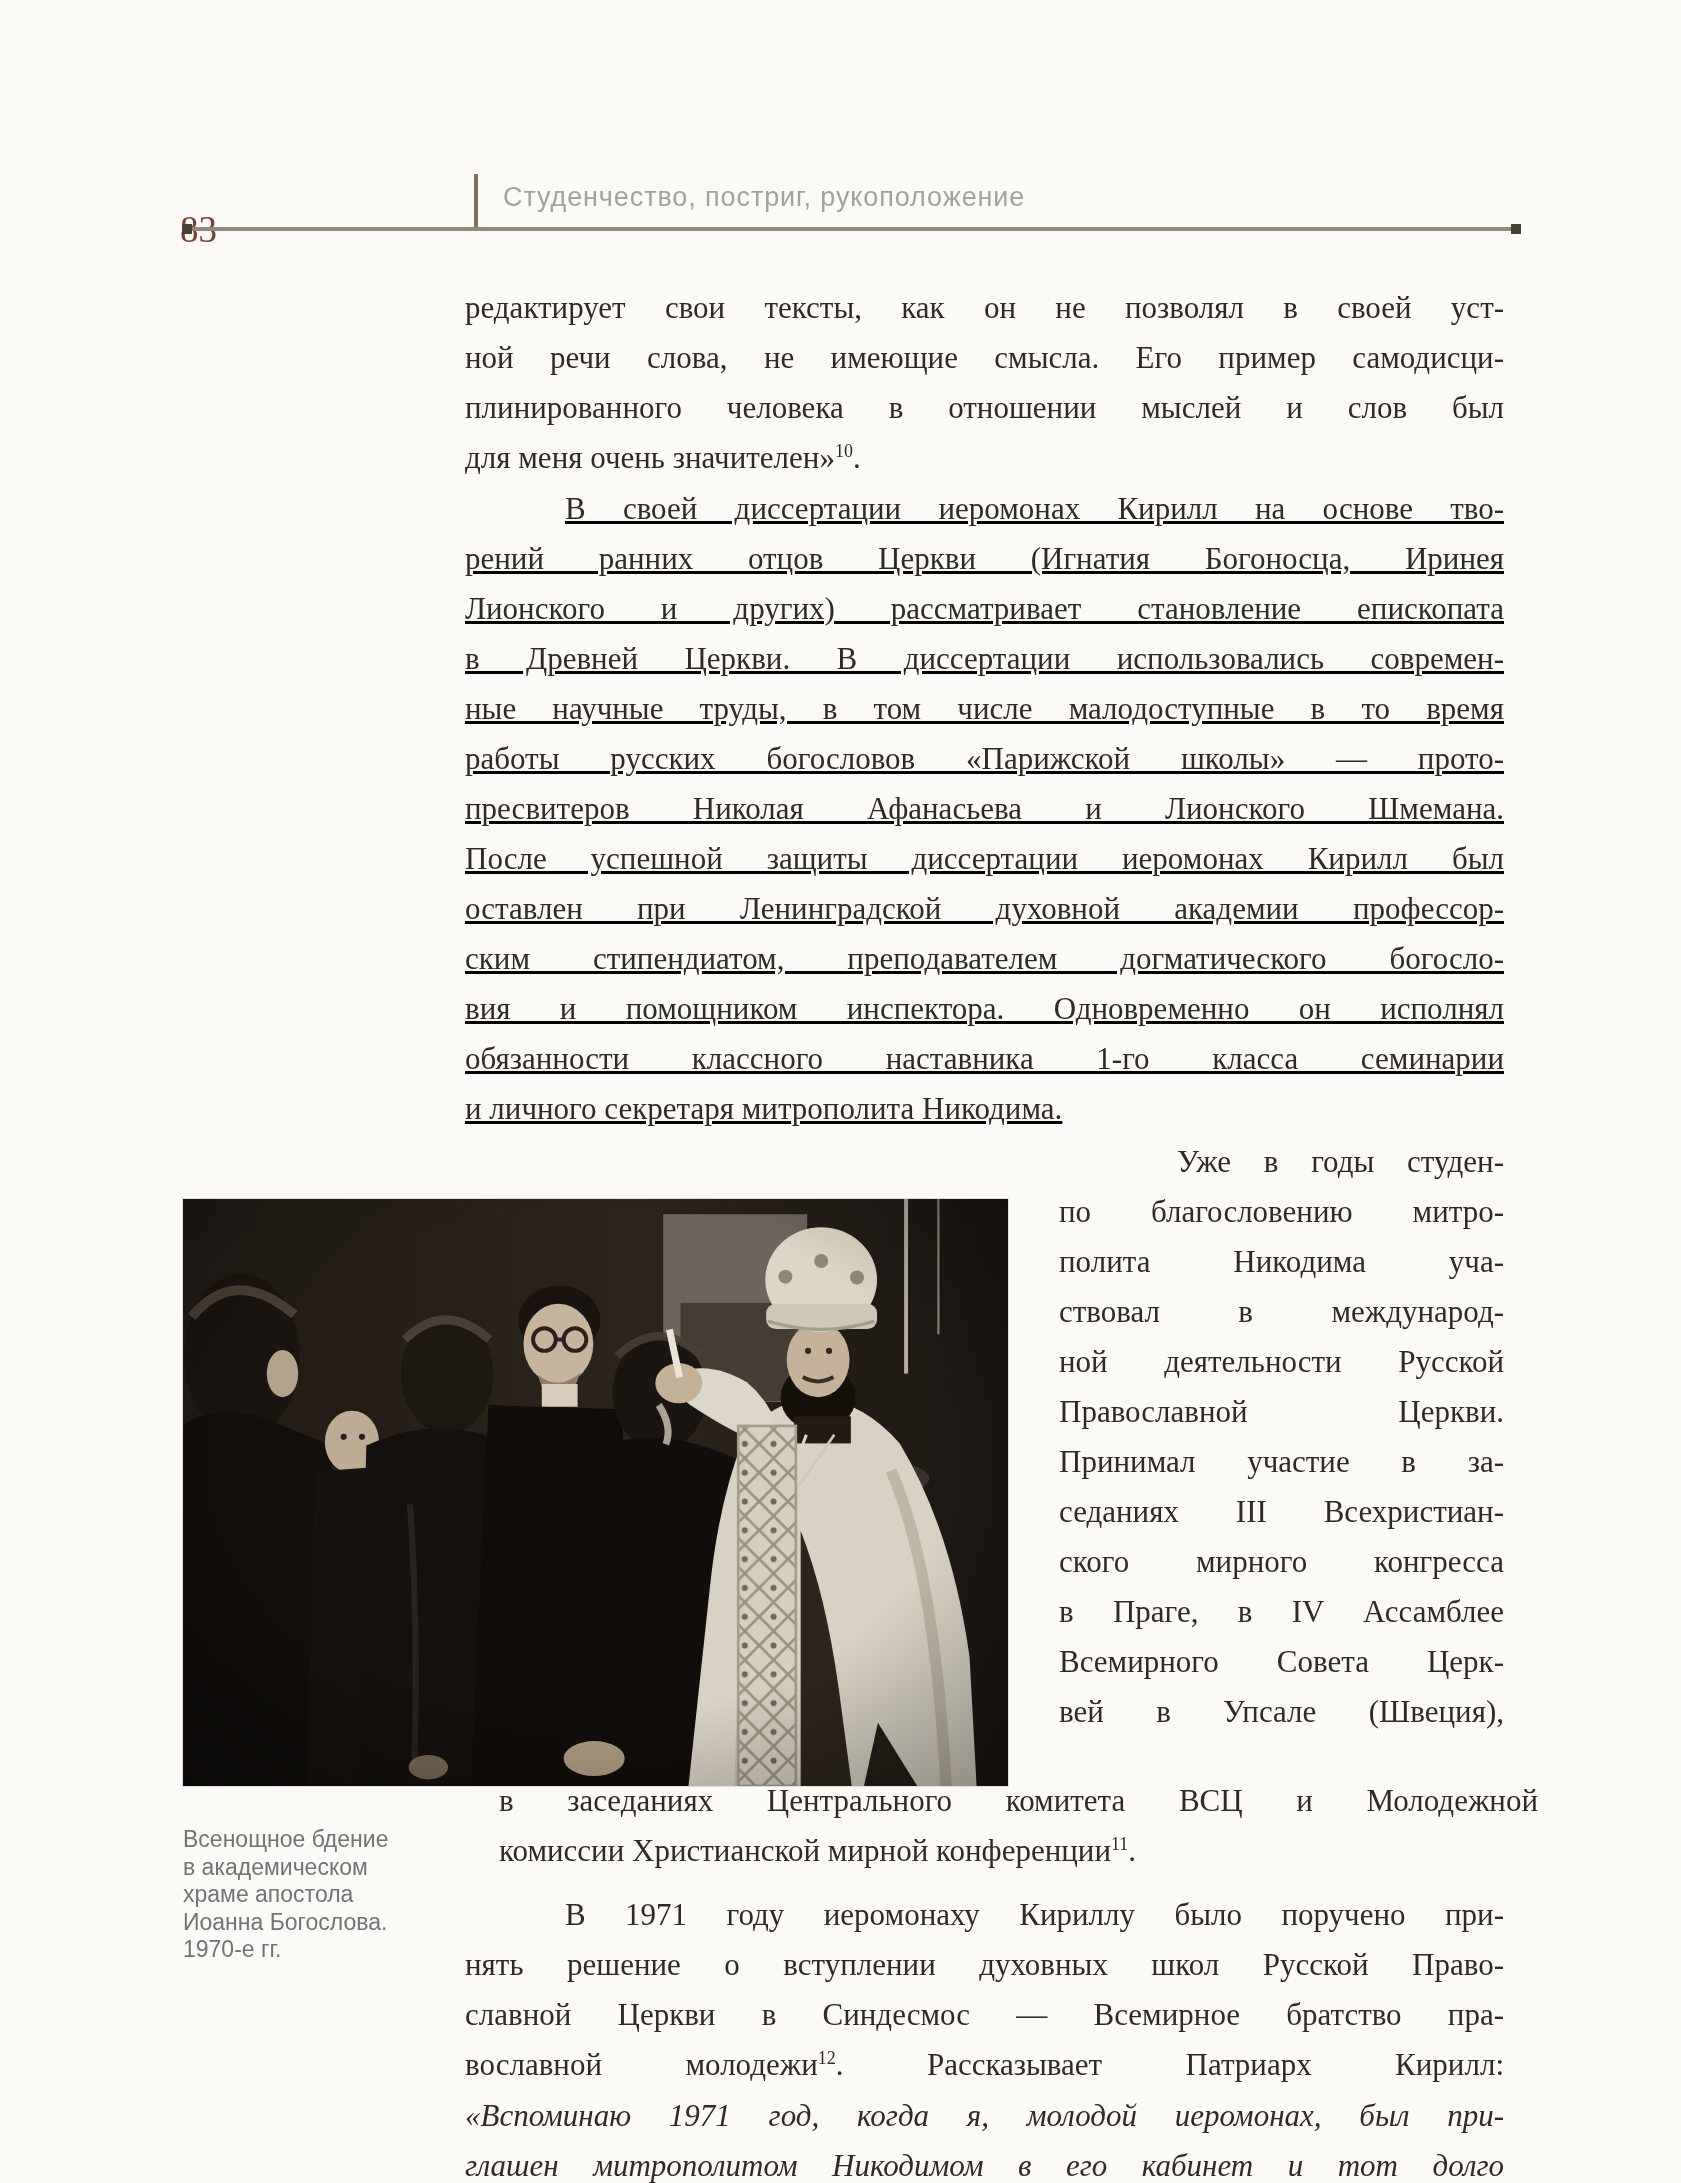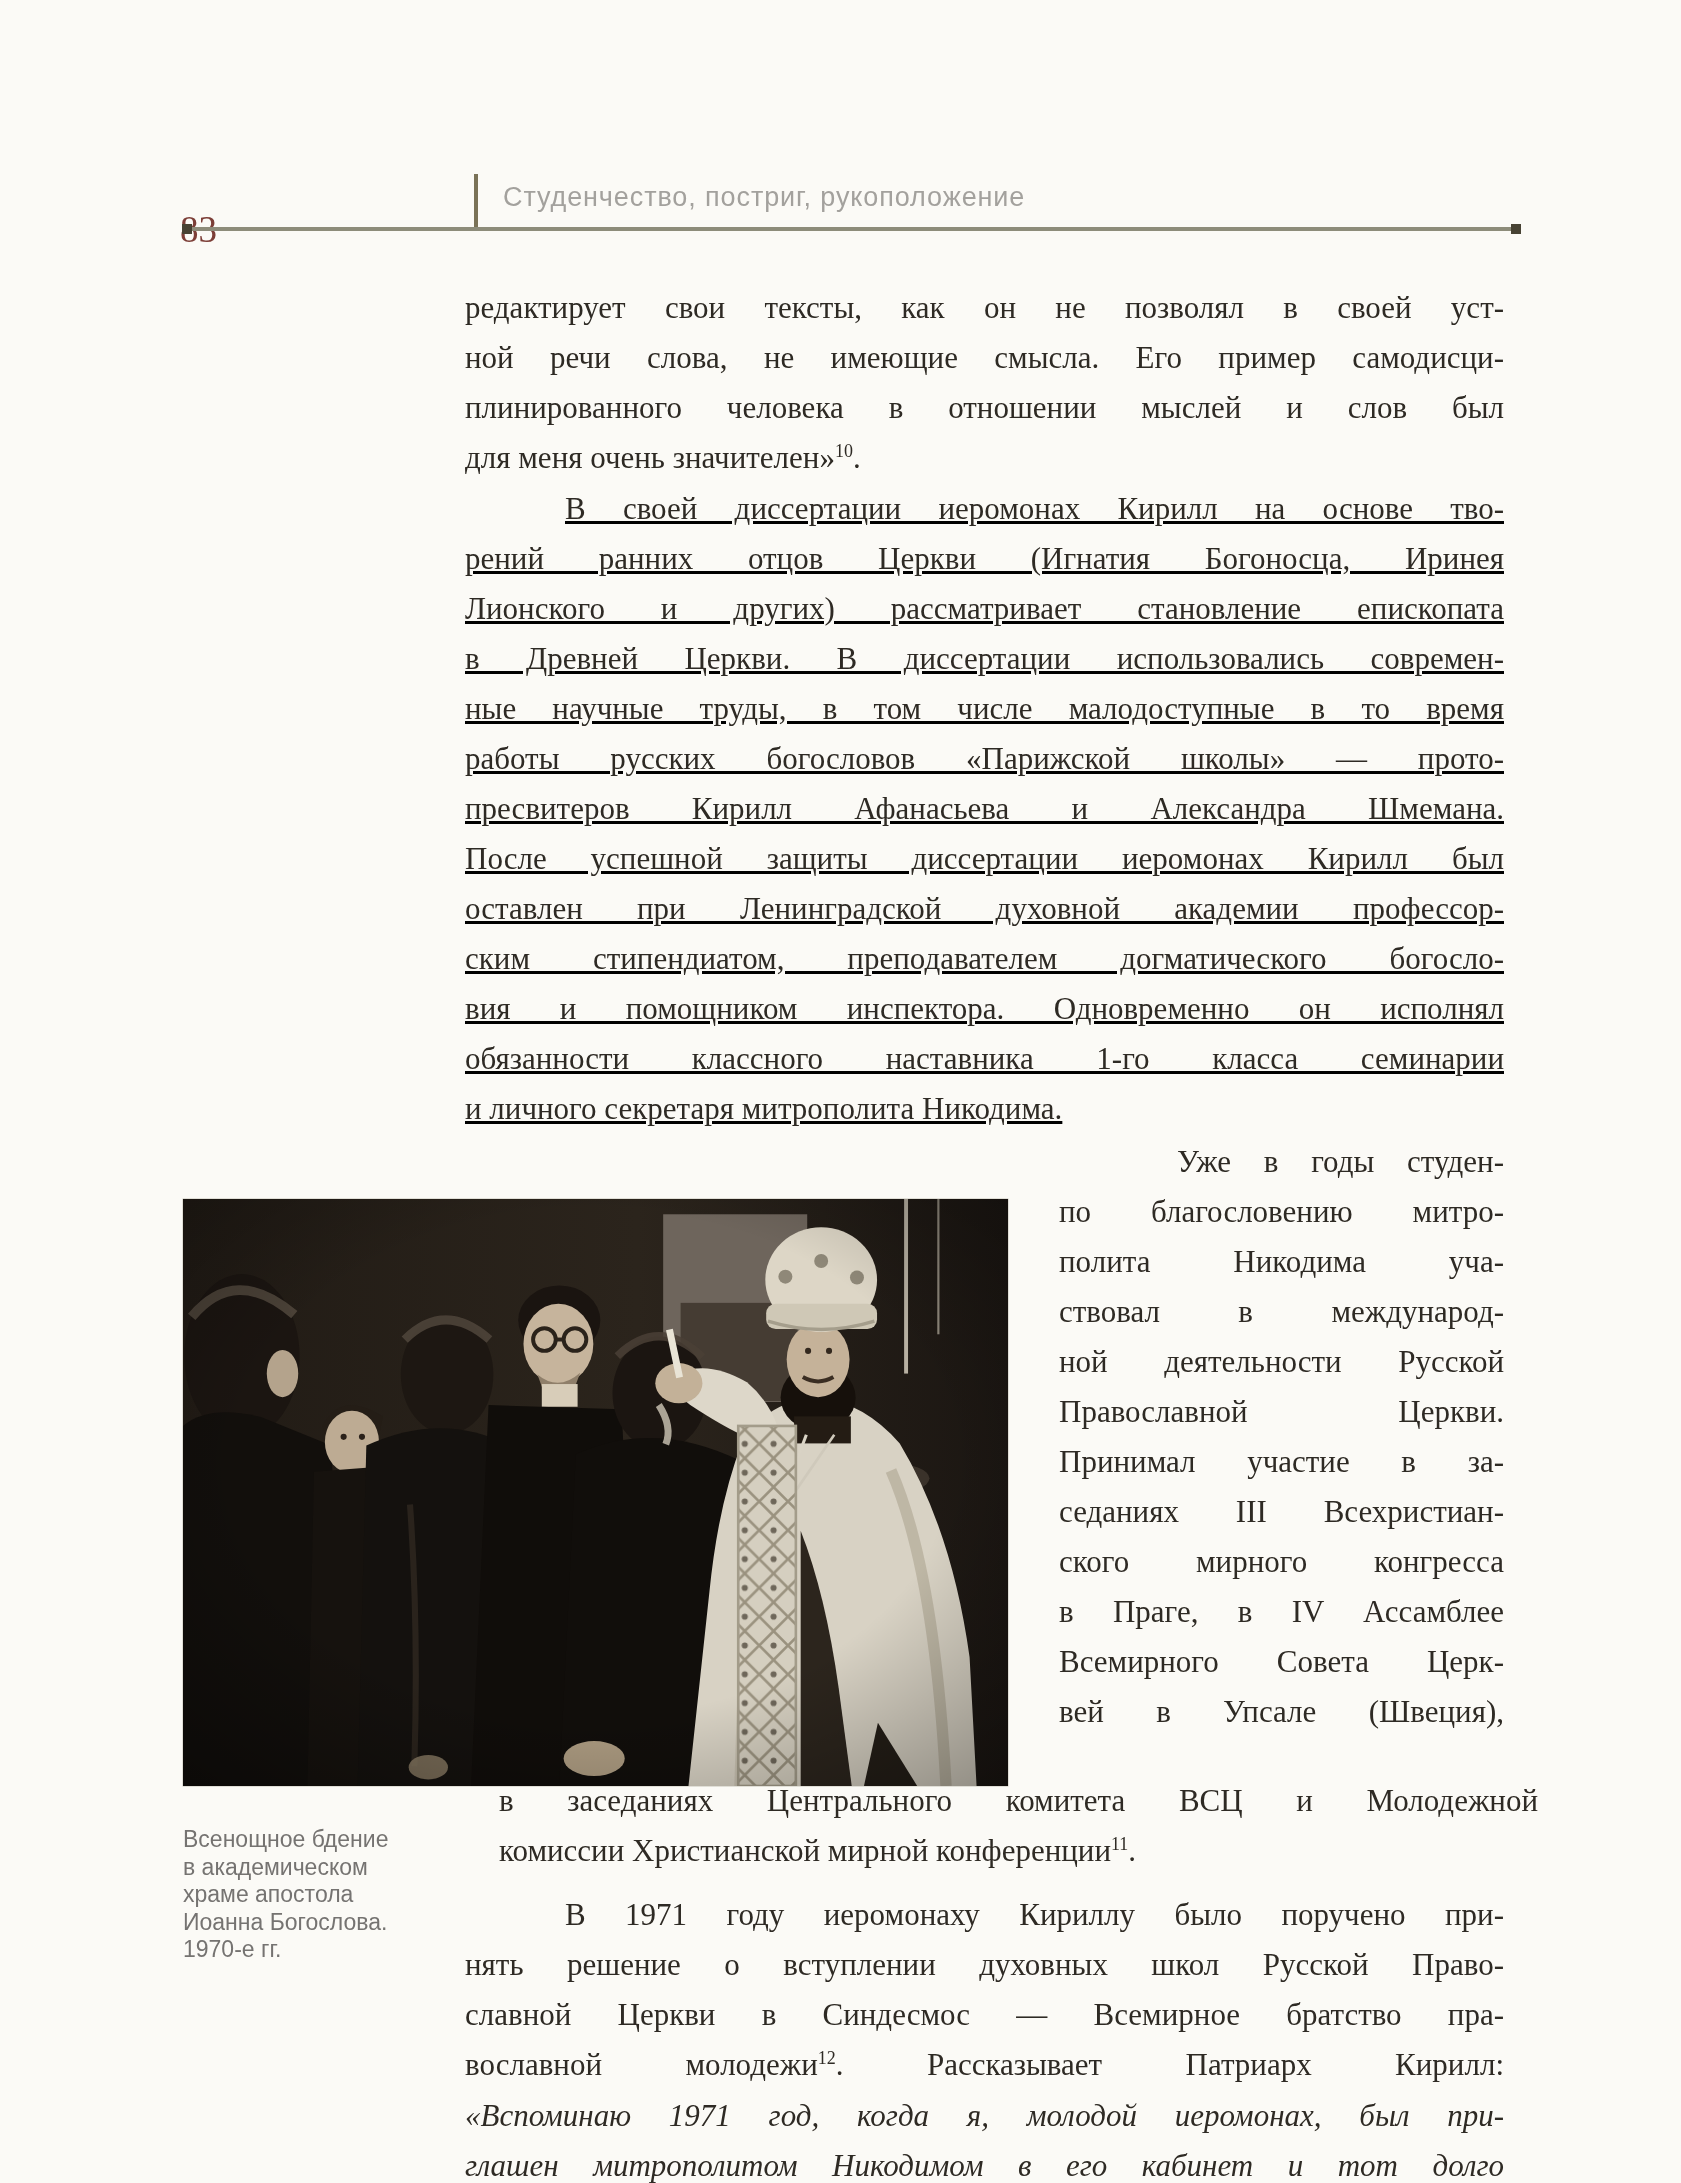--- a/index.html
+++ b/index.html
@@ -90,21 +90,21 @@
       <div class="line last">для меня очень значителен»<sup>10</sup>.</div>
     </div>
 
   <div class="block" id="para2">
       <div class="line indent">В своей диссертации иеромонах Кирилл на основе тво-</div>
       <div class="line">рений ранних отцов Церкви (Игнатия Богоносца, Иринея</div>
       <div class="line">Лионского и других) рассматривает становление епископата</div>
       <div class="line">в Древней Церкви. В диссертации использовались современ-</div>
       <div class="line">ные научные труды, в том числе малодоступные в то время</div>
       <div class="line">работы русских богословов «Парижской школы» — прото-</div>
-      <div class="line">пресвитеров Кирилл Афанасьева и Александра Шмемана.</div>
+      <div class="line">пресвитеров Николая Афанасьева и Лионского Шмемана.</div>
       <div class="line">После успешной защиты диссертации иеромонах Кирилл был</div>
       <div class="line">оставлен при Ленинградской духовной академии профессор-</div>
       <div class="line">ским стипендиатом, преподавателем догматического богосло-</div>
       <div class="line">вия и помощником инспектора. Одновременно он исполнял</div>
       <div class="line">обязанности классного наставника 1-го класса семинарии</div>
       <div class="line last">и личного секретаря митрополита Никодима.</div>
     </div>
 
   <div class="block col" id="para3col">
       <div class="line indent">Уже в годы студен-</div>

